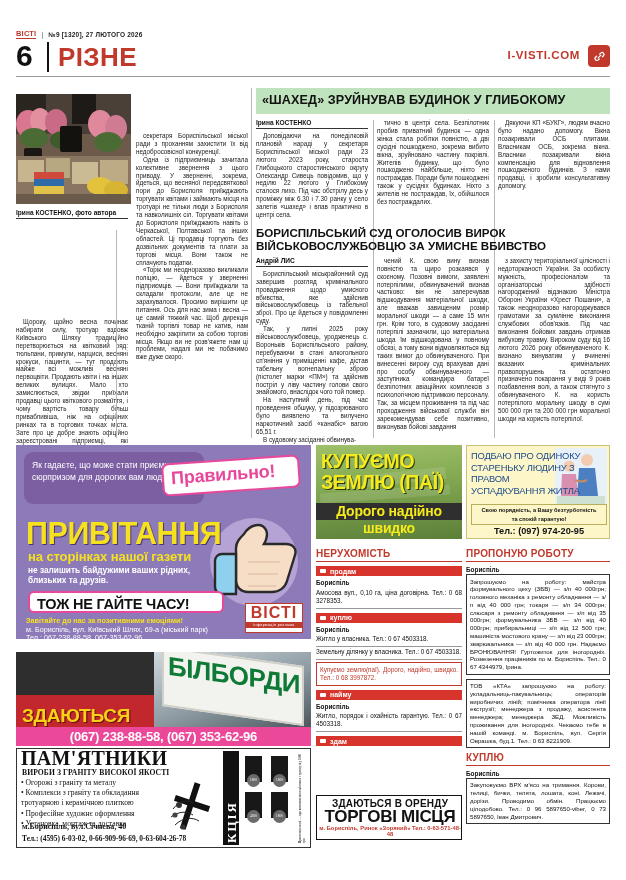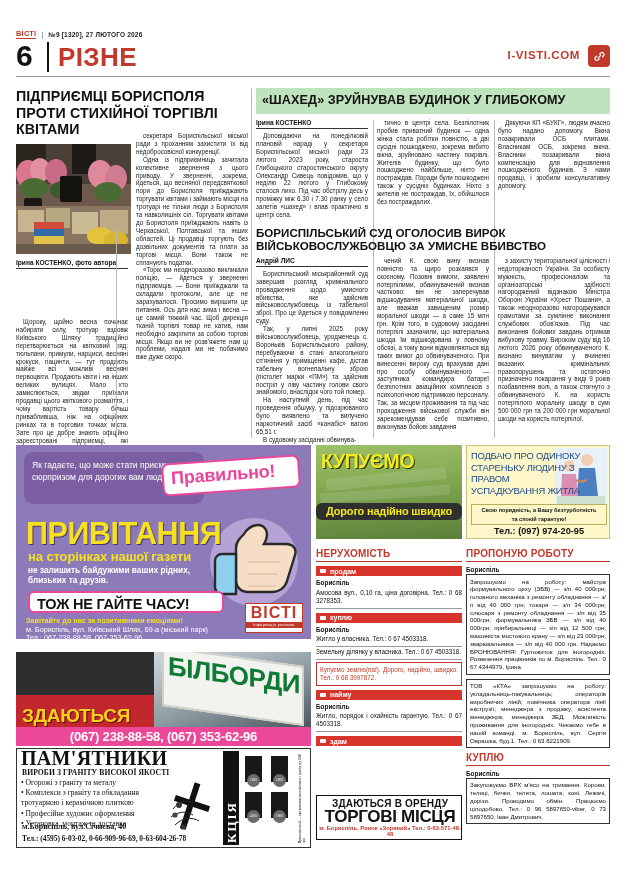--- a/index.html
+++ b/index.html
@@ -159,22 +159,22 @@
   #ad-land { position:absolute; left:316px; top:445px; width:146px; height:94px;
              overflow:hidden; background:#7fa64e; }
   #land-photo { position:absolute; inset:0;
                 background:linear-gradient(175deg,#9fc06a 0%,#87ad55 35%,#6f9444 70%,#5c7f39 100%); }
   .land-field { position:absolute; background:rgba(255,255,255,.12); }
   #land-t1 { position:absolute; left:5px; top:5px; font-size:19.5px; font-weight:bold;
              color:#f5ea1b; letter-spacing:-.4px; text-shadow:1.2px 1.2px 0 #2b3a15; }
   #land-t2 { position:absolute; left:5px; top:26px; font-size:19.5px; font-weight:bold;
              color:#f5ea1b; letter-spacing:-.4px; text-shadow:1.2px 1.2px 0 #2b3a15; }
   #land-bar { position:absolute; left:0; top:58px; width:146px; height:17px;
-              background:#2f2f2f; color:#f5ea1b; font-size:11px; font-weight:bold;
-              text-align:center; line-height:17px; letter-spacing:-.2px;border-radius:6px; }
+              background:#2f2f2f; color:#f5ea1b; font-size:14px; font-weight:bold;
+              text-align:center; line-height:17px; letter-spacing:-.2px; }
   #land-tel { position:absolute; left:0; top:75px; width:146px; height:19px;
               background:#efe200; color:#111; font-size:12px; font-weight:bold;
               text-align:center; line-height:19px; letter-spacing:-.2px; }
 
   
   #ad-care { position:absolute; left:466px; top:445px; width:144px; height:94px;
              background:#fdf6c9; border:1px solid #c9c07a; overflow:hidden; }
   #care-img { position:absolute; right:2px; top:2px; width:52px; height:58px;
               background:linear-gradient(180deg,#cfe4f2 0%,#f6e2d4 100%); }
   #care-t { position:absolute; left:4px; top:4px; width:112px; font-size:9.4px;
@@ -232,21 +232,20 @@
     <svg viewBox="0 0 24 24" fill="none" stroke="#ffffff" stroke-width="2.4" stroke-linecap="round">
       <path d="M9.5 14.5l5-5"></path>
       <path d="M12.5 7.5l1.8-1.8a3.5 3.5 0 0 1 5 5L17.5 12.5"></path>
       <path d="M11.5 16.5l-1.8 1.8a3.5 3.5 0 0 1-5-5L6.5 11.5"></path>
     </svg>
   </div>
 </div>
 <div id="head-rule"></div>
 
 <div id="art1">
-  <div id="art1-title">ПІДПРИЄМЦІ БОРИСПОЛЯ ПРОТИ СТИХІЙНОЇ ТОРГІВЛІ КВІТАМИ</div>
 
   <div id="art1-photo">
     <svg viewBox="0 0 115 110" width="115" height="110" preserveAspectRatio="none">
       <rect width="115" height="110" fill="#6d5a4a"></rect>
       <rect x="0" y="0" width="115" height="40" fill="#4a4038"></rect>
 
       <rect x="0" y="0" width="30" height="34" fill="#2b2520"></rect>
       <rect x="56" y="0" width="24" height="30" fill="#1e1a17"></rect>
 
       <ellipse cx="12" cy="30" rx="12" ry="14" fill="#d9778f"></ellipse>
@@ -416,20 +415,21 @@
     <span>Пропозиція акції — при виготовленні пам'ятника з граніту від 1800 грн</span>
   </div>
 </div>
 
 <div id="ad-land">
   <div id="land-photo">
     <div class="land-field" style="left:10px;top:28px;width:120px;height:12px;transform:rotate(-6deg);"></div>
     <div class="land-field" style="left:4px;top:44px;width:130px;height:10px;transform:rotate(-4deg);"></div>
   </div>
   <div id="land-t1">КУПУЄМО</div>
+  <div id="land-t2">ЗЕМЛЮ (ПАЇ)</div>
   <div id="land-bar">Дорого надійно швидко</div>
 </div>
 
 <div id="ad-care">
   <div id="care-img">
     <svg viewBox="0 0 52 58" width="52" height="58">
       <rect width="52" height="58" fill="#e8f1f8"></rect>
       <circle cx="32" cy="12" r="6" fill="#f2cbb0"></circle>
       <path d="M24 20h16l3 28H22z" fill="#4b7fc2"></path>
       <circle cx="14" cy="18" r="5.5" fill="#f2cbb0"></circle>

